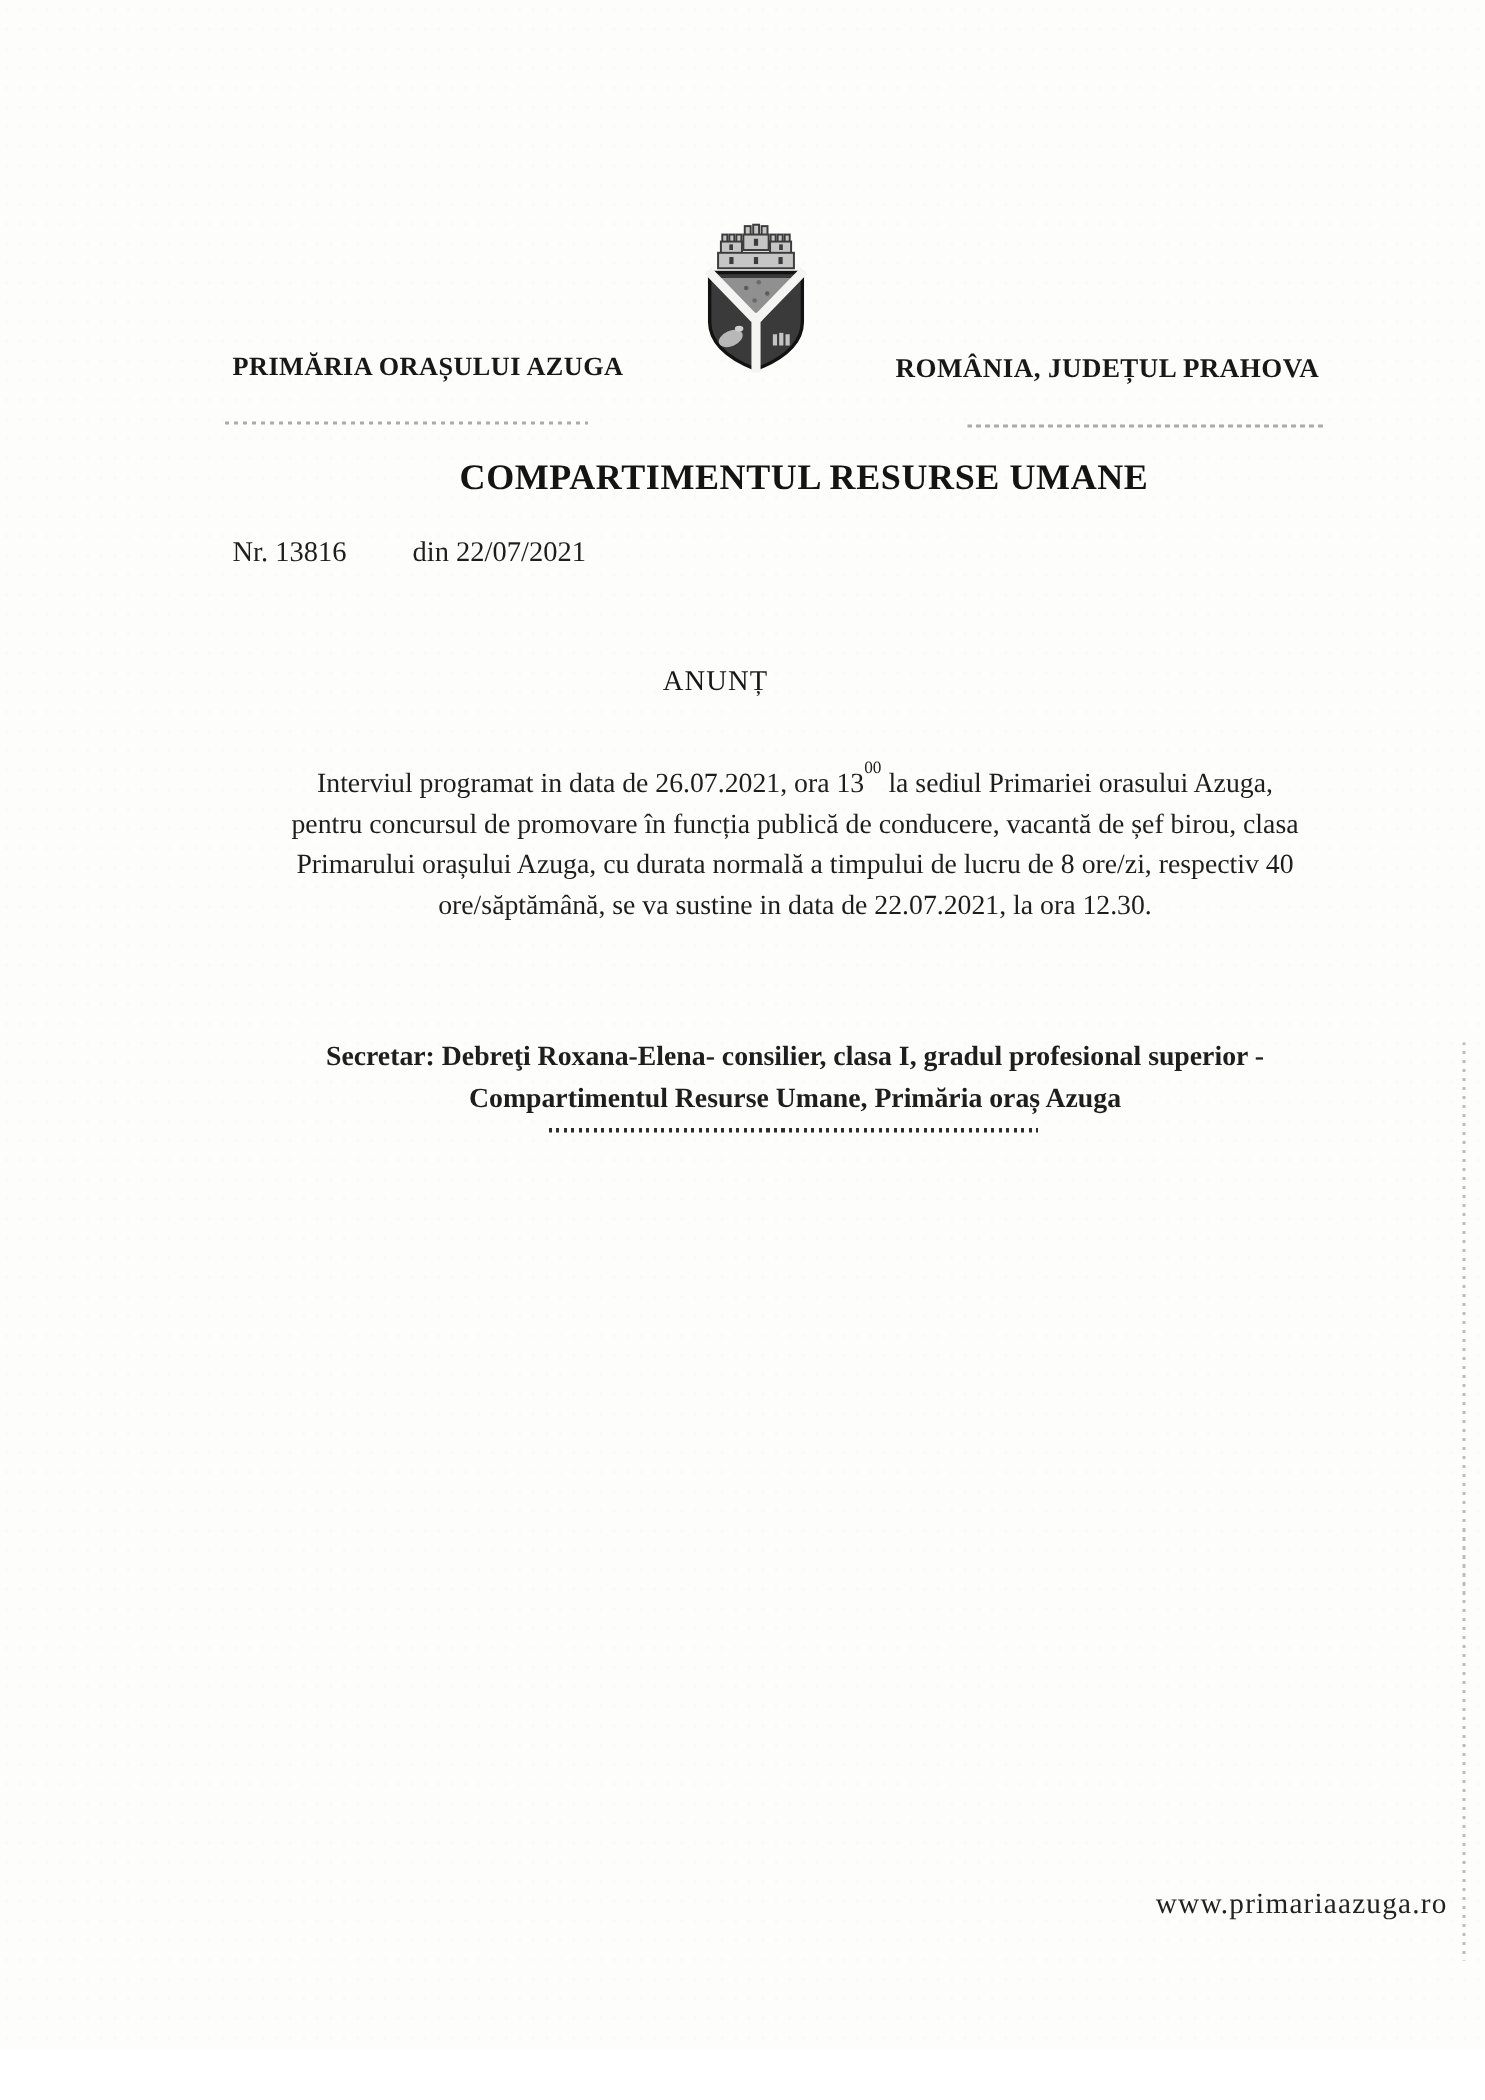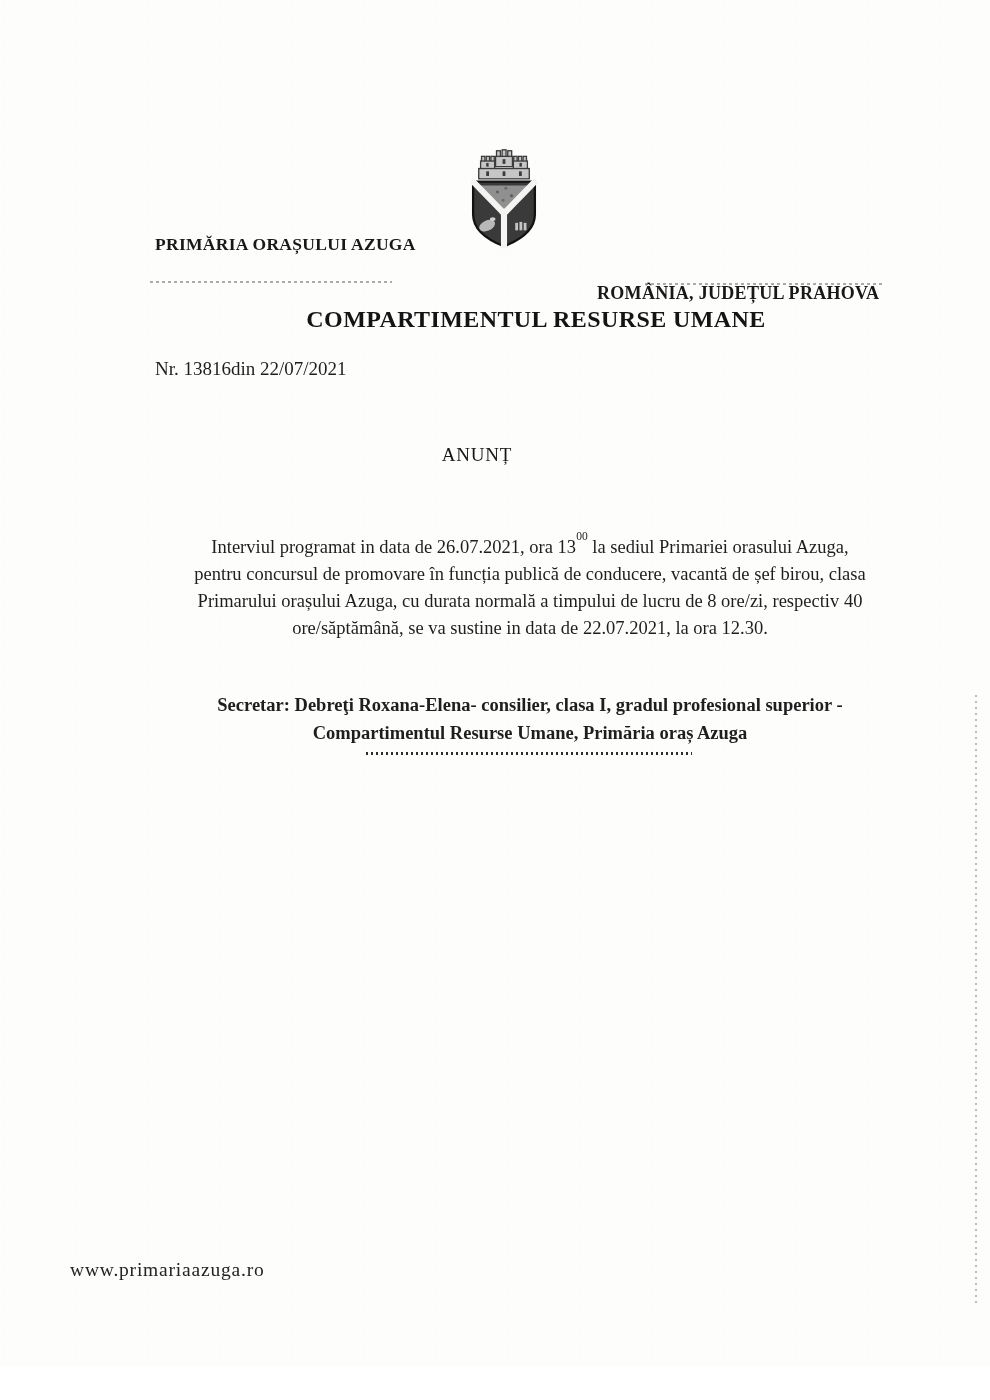--- a/index.html
+++ b/index.html
@@ -11,49 +11,49 @@
     background-size: 9px 13px;
     overflow:hidden;
     font-family:"Liberation Serif", serif;
     color:#1e1e1e;
   }
   .abs { position:absolute; }
 
   .emblem { left:461px; top:147px; width:86px; height:103px; }
 
   .hdr-left  { left:155px; top:234px; font-size:17.5px; font-weight:bold; letter-spacing:0.3px; color:#181818; }
-  .hdr-right { left:597px; top:235px; font-size:18px;   font-weight:bold; letter-spacing:0.3px; color:#181818;margin-top:48px; }
+  .hdr-right { left:597px; top:235px; font-size:18px;   font-weight:bold; letter-spacing:0.3px; color:#181818; }
 
   .rule { height:2px;
     background: repeating-linear-gradient(to right, #8f8f8f 0 3px, transparent 3px 6px);
     opacity:.75; }
   .rule-left  { left:150px; top:281px; width:242px; }
   .rule-right { left:645px; top:283px; width:238px; }
 
   .dept { left:140px; width:792px; top:306px; text-align:center;
     font-size:24px; font-weight:bold; letter-spacing:0.4px; color:#141414; }
 
   .reg { left:155px; top:358px; font-size:19px; }
-  .reg-date { }
+  .reg-date { margin-left:44px; }
 
   .anunt { left:140px; width:674px; top:444px; text-align:center;
     font-weight:normal; font-size:19px; letter-spacing:0.8px; color:#161616; }
 
-  .para { left:105px; width:850px; top:505px; font-size:18.5px; line-height:27px; text-align:center;margin-top:24px; }
+  .para { left:105px; width:850px; top:505px; font-size:18.5px; line-height:27px; text-align:center; }
   .pline { white-space:pre; }
   .pline sup { font-size:11.5px; position:relative; top:-0.5em; }
 
   .secr { left:105px; width:850px; top:691px; font-size:18.5px; line-height:28px; text-align:center;font-weight:bold; }
 
   .dots { left:366px; top:752px; width:326px; height:3px;
     background: repeating-linear-gradient(to right, #2e2e2e 0 2px, transparent 2px 5px); }
 
   .posted { left:144px; top:1049px; font-size:19px; font-weight:bold; white-space:pre; color:#161616; }
 
-  .site { left:70px; width:895px; top:1259px; text-align:left; font-size:19.5px; letter-spacing:0.8px; color:#222; }
+  .site { left:70px; width:895px; top:1259px; text-align:right; font-size:19.5px; letter-spacing:0.8px; color:#222; }
 
   .artifact { left:975px; top:695px; width:2px; height:612px;
     background: repeating-linear-gradient(to bottom, rgba(110,110,110,0.45) 0 2px, transparent 2px 6px); }
 </style>
 </head>
 <body>
 
 <div class="page">
 
   <svg class="abs emblem" viewBox="0 0 90 110" aria-hidden="true">

